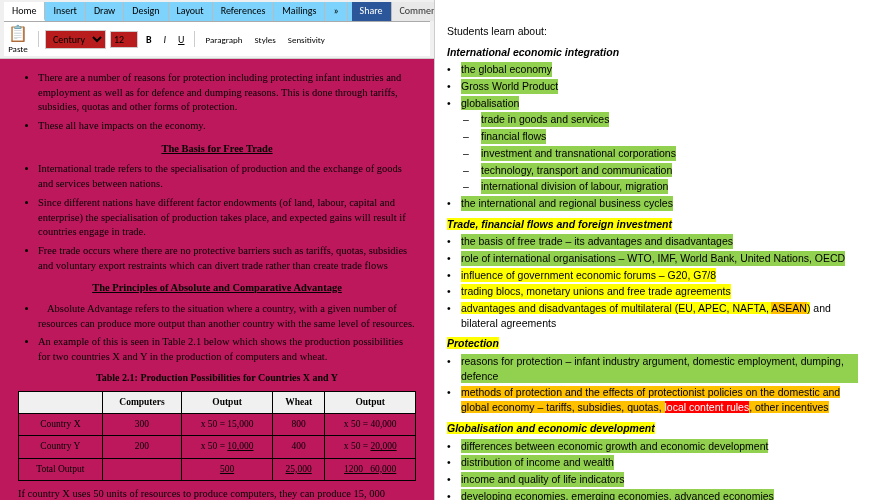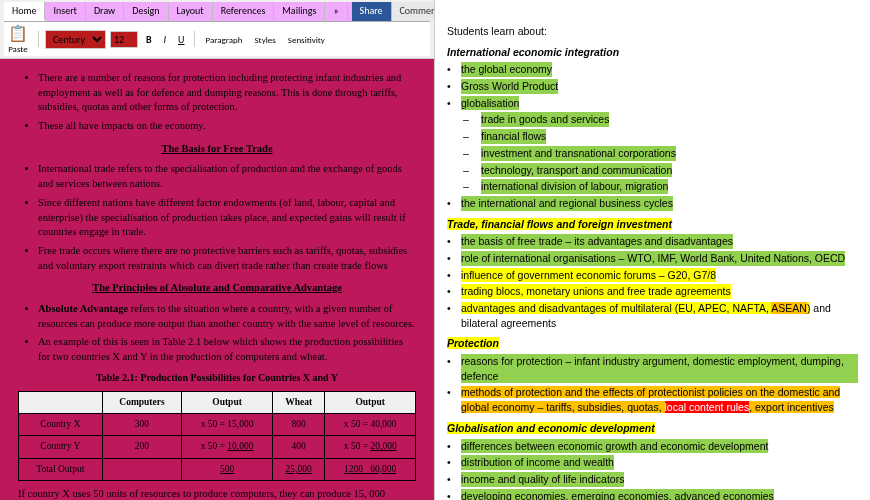--- a/index.html
+++ b/index.html
@@ -16,21 +16,21 @@
     }
     
     
     .toolbar {
       background: #f0f0f0;
       border-bottom: 1px solid #ccc;
       padding: 2px 4px;
     }
     .ribbon-tabs {
       display: flex;
-      background: #f0abfc;
+      background: #7dd3fc;
       border-bottom: 1px solid #aaa;
     }
     .ribbon-tab {
       padding: 2px 8px;
       font-size: 10px;
       font-family: Calibri, sans-serif;
       cursor: pointer;
       border-right: 1px solid #bbb;
     }
     .ribbon-tab.active {
@@ -92,21 +92,21 @@
     }
     .doc-content p { margin-bottom: 6px; }
     .doc-content ul { margin-left: 20px; margin-bottom: 6px; }
     .doc-content li { margin-bottom: 4px; }
     .heading-underline {
       text-align: center;
       font-weight: bold;
       text-decoration: underline;
       margin: 8px 0 6px 0;
     }
-    .bold { font-weight: bold; }
+    .bold { font-weight: normal; margin-left: 9px; }
     .table-container { margin: 6px 0; }
     .table-title { text-align: center; font-weight: bold; margin-bottom: 4px; font-size: 10px; }
     .prod-table { width: 100%; border-collapse: collapse; font-size: 9.5px; }
     .prod-table th, .prod-table td { border: 1px solid #000; padding: 4px 4px; text-align: center; }
     .prod-table th { background: #f0f0f0; font-weight: bold; }
     .underline-text { text-decoration: underline; }
     
     
     .right-panel {
       width: 435px;
@@ -323,21 +323,21 @@
 
   <div>
     <p class="section-header"><span class="highlight-yellow"><em>Protection</em></span></p>
 
     <div class="bullet-item">
       <span class="bullet-dot">•</span>
       <span class="highlight-green">reasons for protection – infant industry argument, domestic employment, dumping, defence</span>
     </div>
     <div class="bullet-item">
       <span class="bullet-dot">•</span>
-      <span><span class="highlight-orange">methods of protection and the effects of protectionist policies on the domestic and global economy – tariffs, subsidies, quotas, </span><span style="background-color:#ff0000; color:#fff;">local content rules</span><span class="highlight-orange">, export incentives</span></span>
+      <span><span class="highlight-orange">methods of protection and the effects of protectionist policies on the domestic and global economy – tariffs, subsidies, quotas, </span><span style="background-color:#ff0000; color:#fff;">local content rules</span><span class="highlight-orange">, other incentives</span></span>
     </div>
   </div>
 
   <div>
     <p class="section-header"><span class="highlight-yellow"><em>Globalisation and economic development</em></span></p>
 
     <div class="bullet-item">
       <span class="bullet-dot">•</span>
       <span class="highlight-green">differences between economic growth and economic development</span>
     </div>

